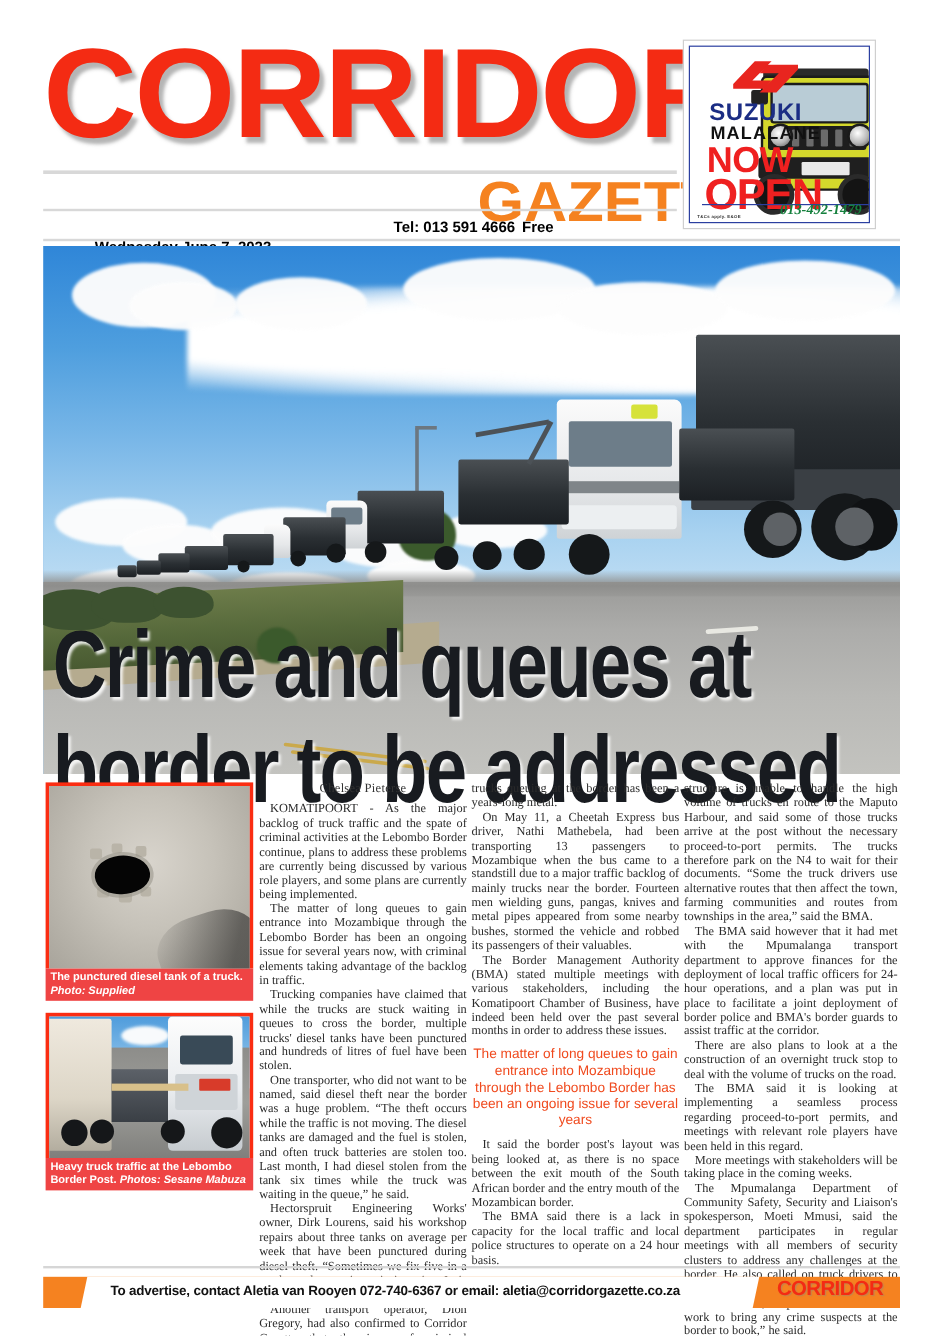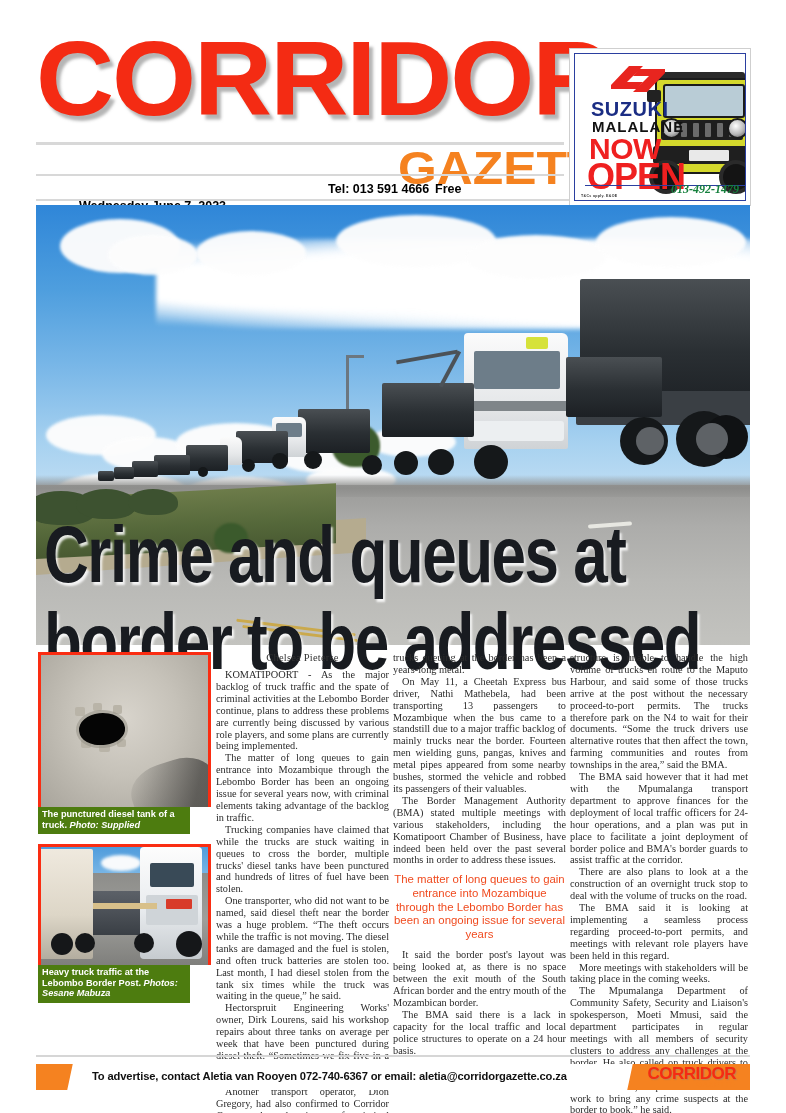--- a/index.html
+++ b/index.html
@@ -91,22 +91,22 @@
   .rule-bot {
     position: absolute;
     left: 0; top: 169px;
     width: 714px; height: 2px;
     background: #d8d8d8;
   }
 
   
   .ad-suzuki {
     position: absolute;
-    left: 569px; top: 48px;
-    width: 182px; height: 158px;
+    left: 569px; top: 33px;
+    width: 161px; height: 158px;
     background: #ffffff;
     border: 1px solid #cfcfcf;
     box-sizing: border-box;
   }
   .ad-inner {
     position: absolute;
     left: 4px; top: 4px;
     right: 4px; bottom: 4px;
     border: 1.5px solid #2b3fa0;
     background: #fff;
@@ -382,28 +382,28 @@
     margin-bottom: 0;
   }
   .photobox .img {
     width: 167px; height: 152px;
     background: #ccc;
     position: relative;
     overflow: hidden;
     display:block;
   }
   .cap {
-    background: #4d7c0f;
+    background: #ef4444;
     color: #fff;
     font-size: 9.2px;
     font-weight: bold;
     line-height: 10.6px;
     padding: 2px 4px 4px 4px;
     box-sizing: border-box;
-    width: 152px;
+    width: 173px;
     font-family: "Liberation Sans", sans-serif;
   }
   .cap em { font-style: italic; }
   .spacer10 { height: 10px; }
 
   
   .tank {
     position:absolute; left:0; top:0; width:100%; height:100%;
     background: radial-gradient(ellipse at 50% 42%, #d8d4cc 0%, #c6c2b9 45%, #a8a49b 100%);
   }

